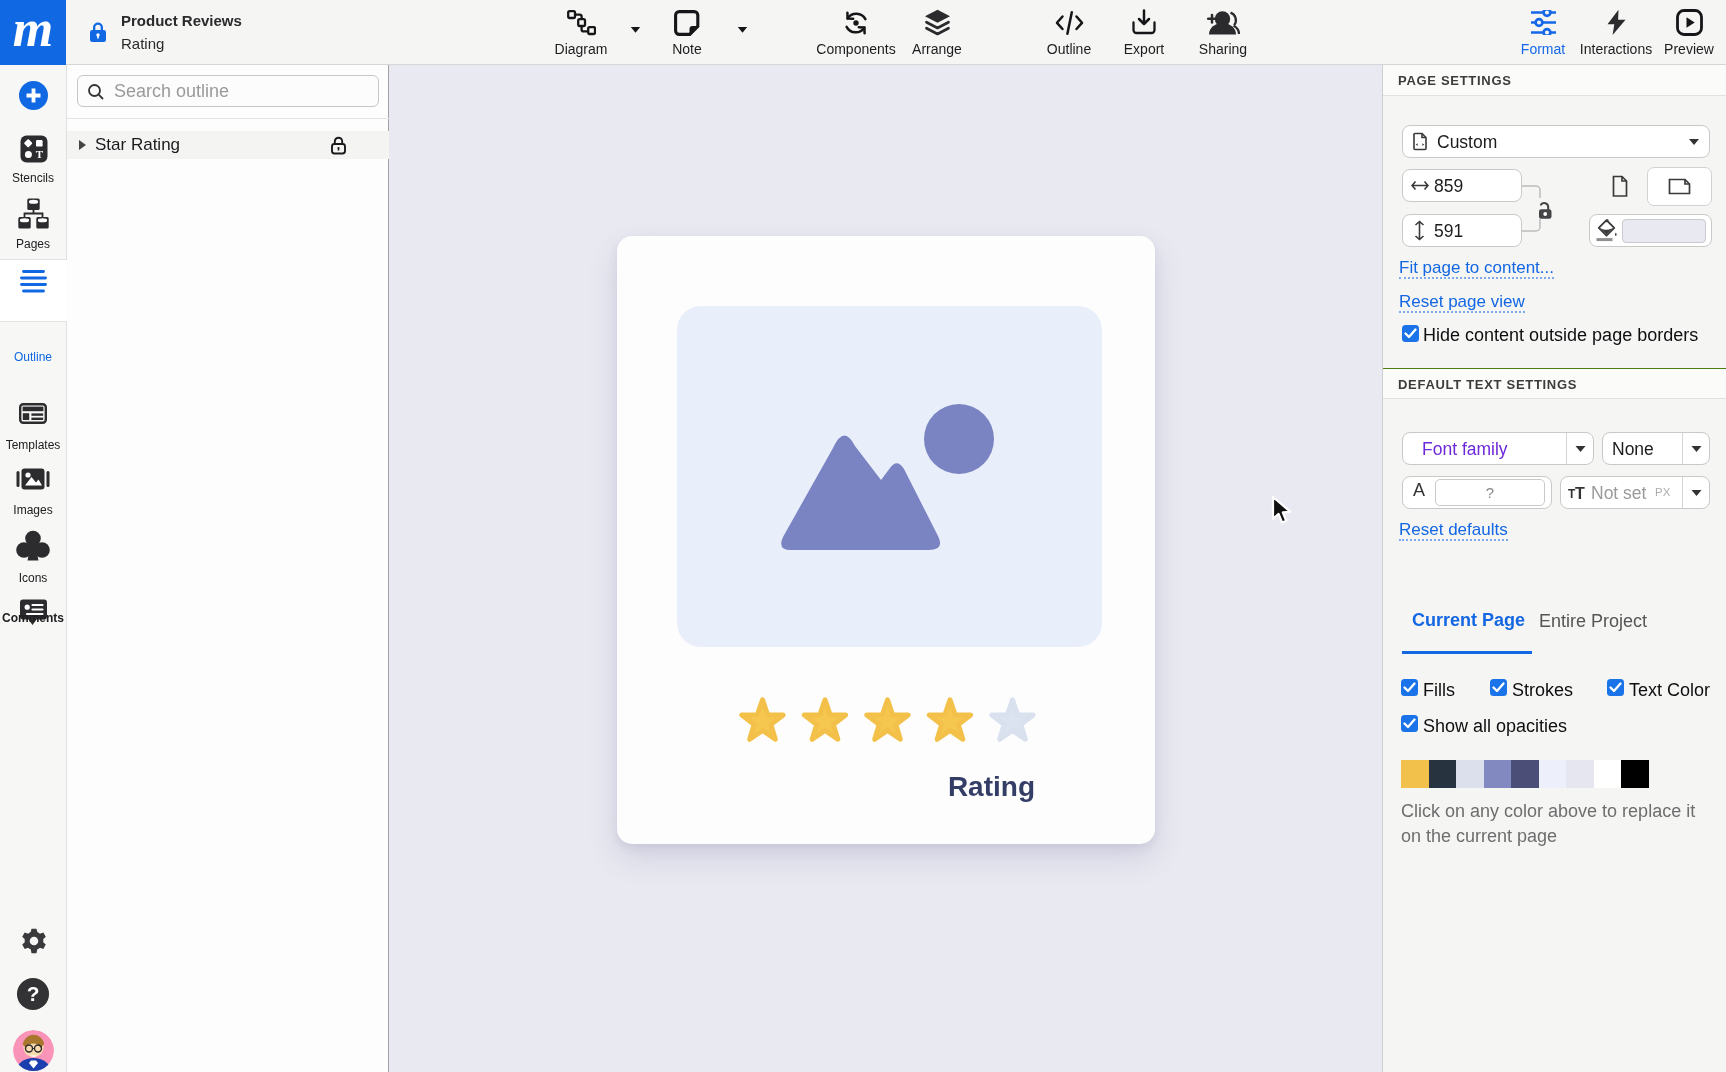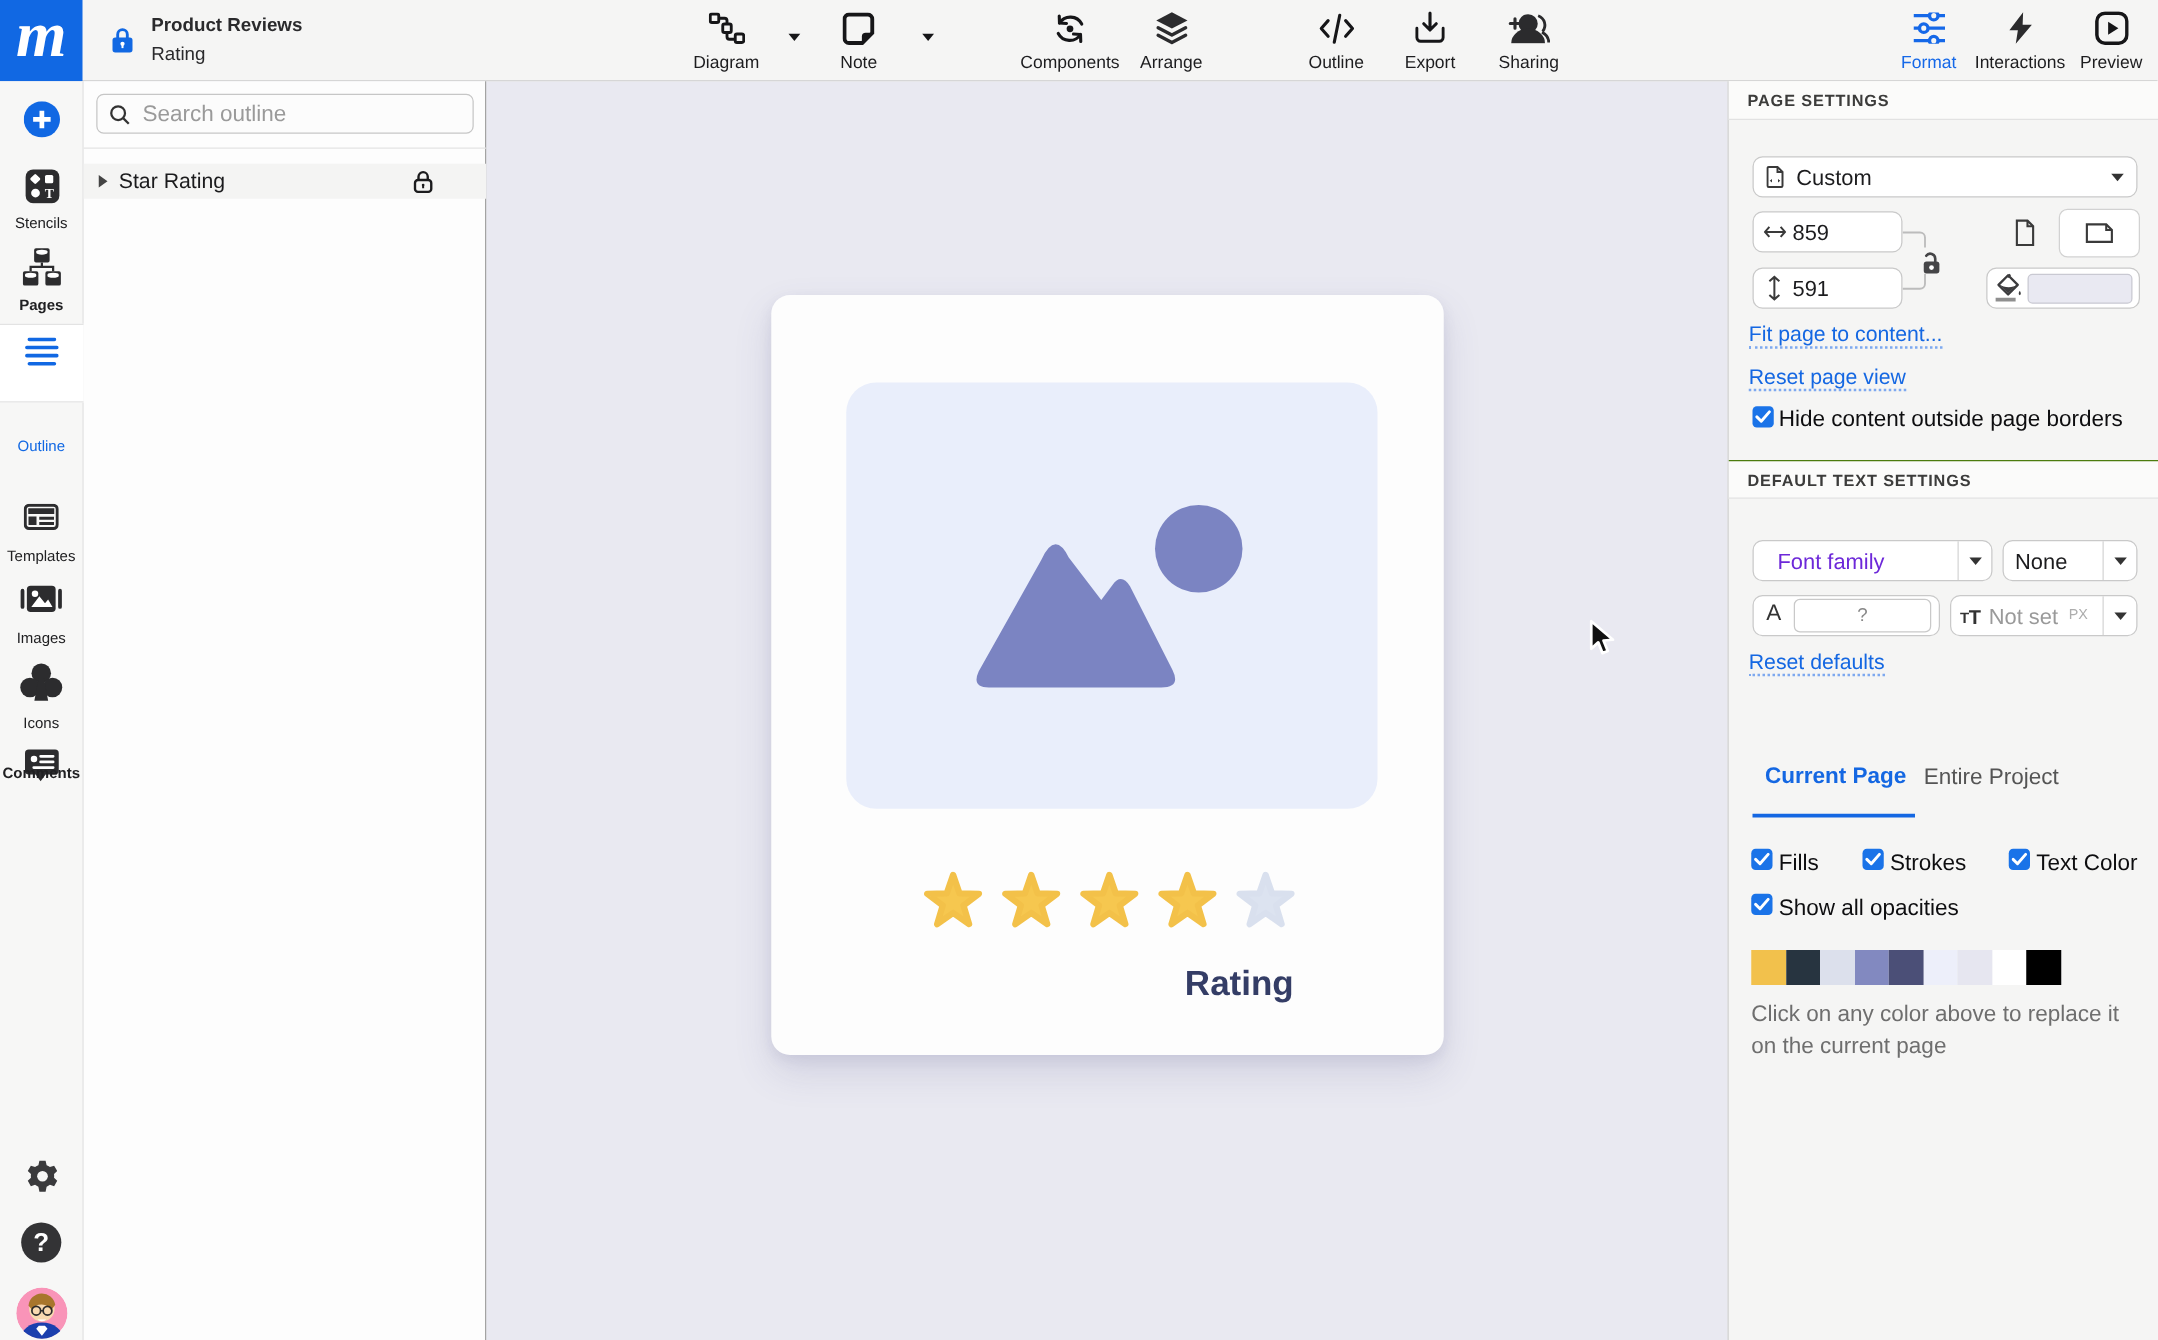--- a/index.html
+++ b/index.html
@@ -197,21 +197,21 @@
         <g fill="#2c2c2e">
           <path d="M10.8 0.5 h9.4 a1.5 1.5 0 0 1 1.5 1.5 v8.4 a1.5 1.5 0 0 1 -1.5 1.5 h-9.4 a1.5 1.5 0 0 1 -1.5 -1.5 v-8.4 a1.5 1.5 0 0 1 1.5 -1.5z"></path>
           <path d="M1.8 19 h9.4 a1.5 1.5 0 0 1 1.5 1.5 v8.4 a1.5 1.5 0 0 1 -1.5 1.5 h-9.4 a1.5 1.5 0 0 1 -1.5 -1.5 v-8.4 a1.5 1.5 0 0 1 1.5 -1.5z"></path>
           <path d="M19.8 19 h9.4 a1.5 1.5 0 0 1 1.5 1.5 v8.4 a1.5 1.5 0 0 1 -1.5 1.5 h-9.4 a1.5 1.5 0 0 1 -1.5 -1.5 v-8.4 a1.5 1.5 0 0 1 1.5 -1.5z"></path>
         </g>
         <path d="M15.5 12 v3 M6.5 19 v-3.5 h18 V19" stroke="#2c2c2e" stroke-width="1.8" fill="none"></path>
         <path d="M11 3.2 a4.5 1.5 0 0 1 9 0 v1 a4.5 1.5 0 0 1 -9 0z" fill="#fff"></path>
         <path d="M2 21.7 a4.5 1.5 0 0 1 9 0 v1 a4.5 1.5 0 0 1 -9 0z" fill="#fff"></path>
         <path d="M20 21.7 a4.5 1.5 0 0 1 9 0 v1 a4.5 1.5 0 0 1 -9 0z" fill="#fff"></path>
       </svg>
-    <div class="railitem" style="top:172px;font-weight:bold;">Pages</div>
+    <div class="railitem" style="top:172px;">Pages</div>
     <div class="abs" style="left:0;top:194px;width:67px;height:63px;background:#fff;border-top:1px solid #e3e3e3;border-bottom:1px solid #e3e3e3;"></div>
     <svg class="abs" style="left:20px;top:205px;" width="27" height="23" viewBox="0 0 27 23" stroke="#1168e3" stroke-width="2.9" stroke-linecap="round">
         <path d="M3.5 1.5 h20 M1.5 8 h24 M1.5 14.5 h24 M3.5 21 h20"></path>
       </svg>
     <div class="railitem active" style="top:237px;margin-top:48px;">Outline</div>
     <svg class="abs" style="left:19px;top:338px;" width="28" height="21" viewBox="0 0 28 21">
         <rect x="1.2" y="1.2" width="25.6" height="18.6" rx="3" fill="none" stroke="#2c2c2e" stroke-width="2.4"></rect>
         <rect x="3.6" y="3.6" width="20.8" height="4.6" fill="#2c2c2e"></rect>
         <rect x="3.8" y="10.2" width="6.4" height="6.8" fill="#2c2c2e"></rect>
         <rect x="12.4" y="10.4" width="11.8" height="2.4" fill="#2c2c2e"></rect>

